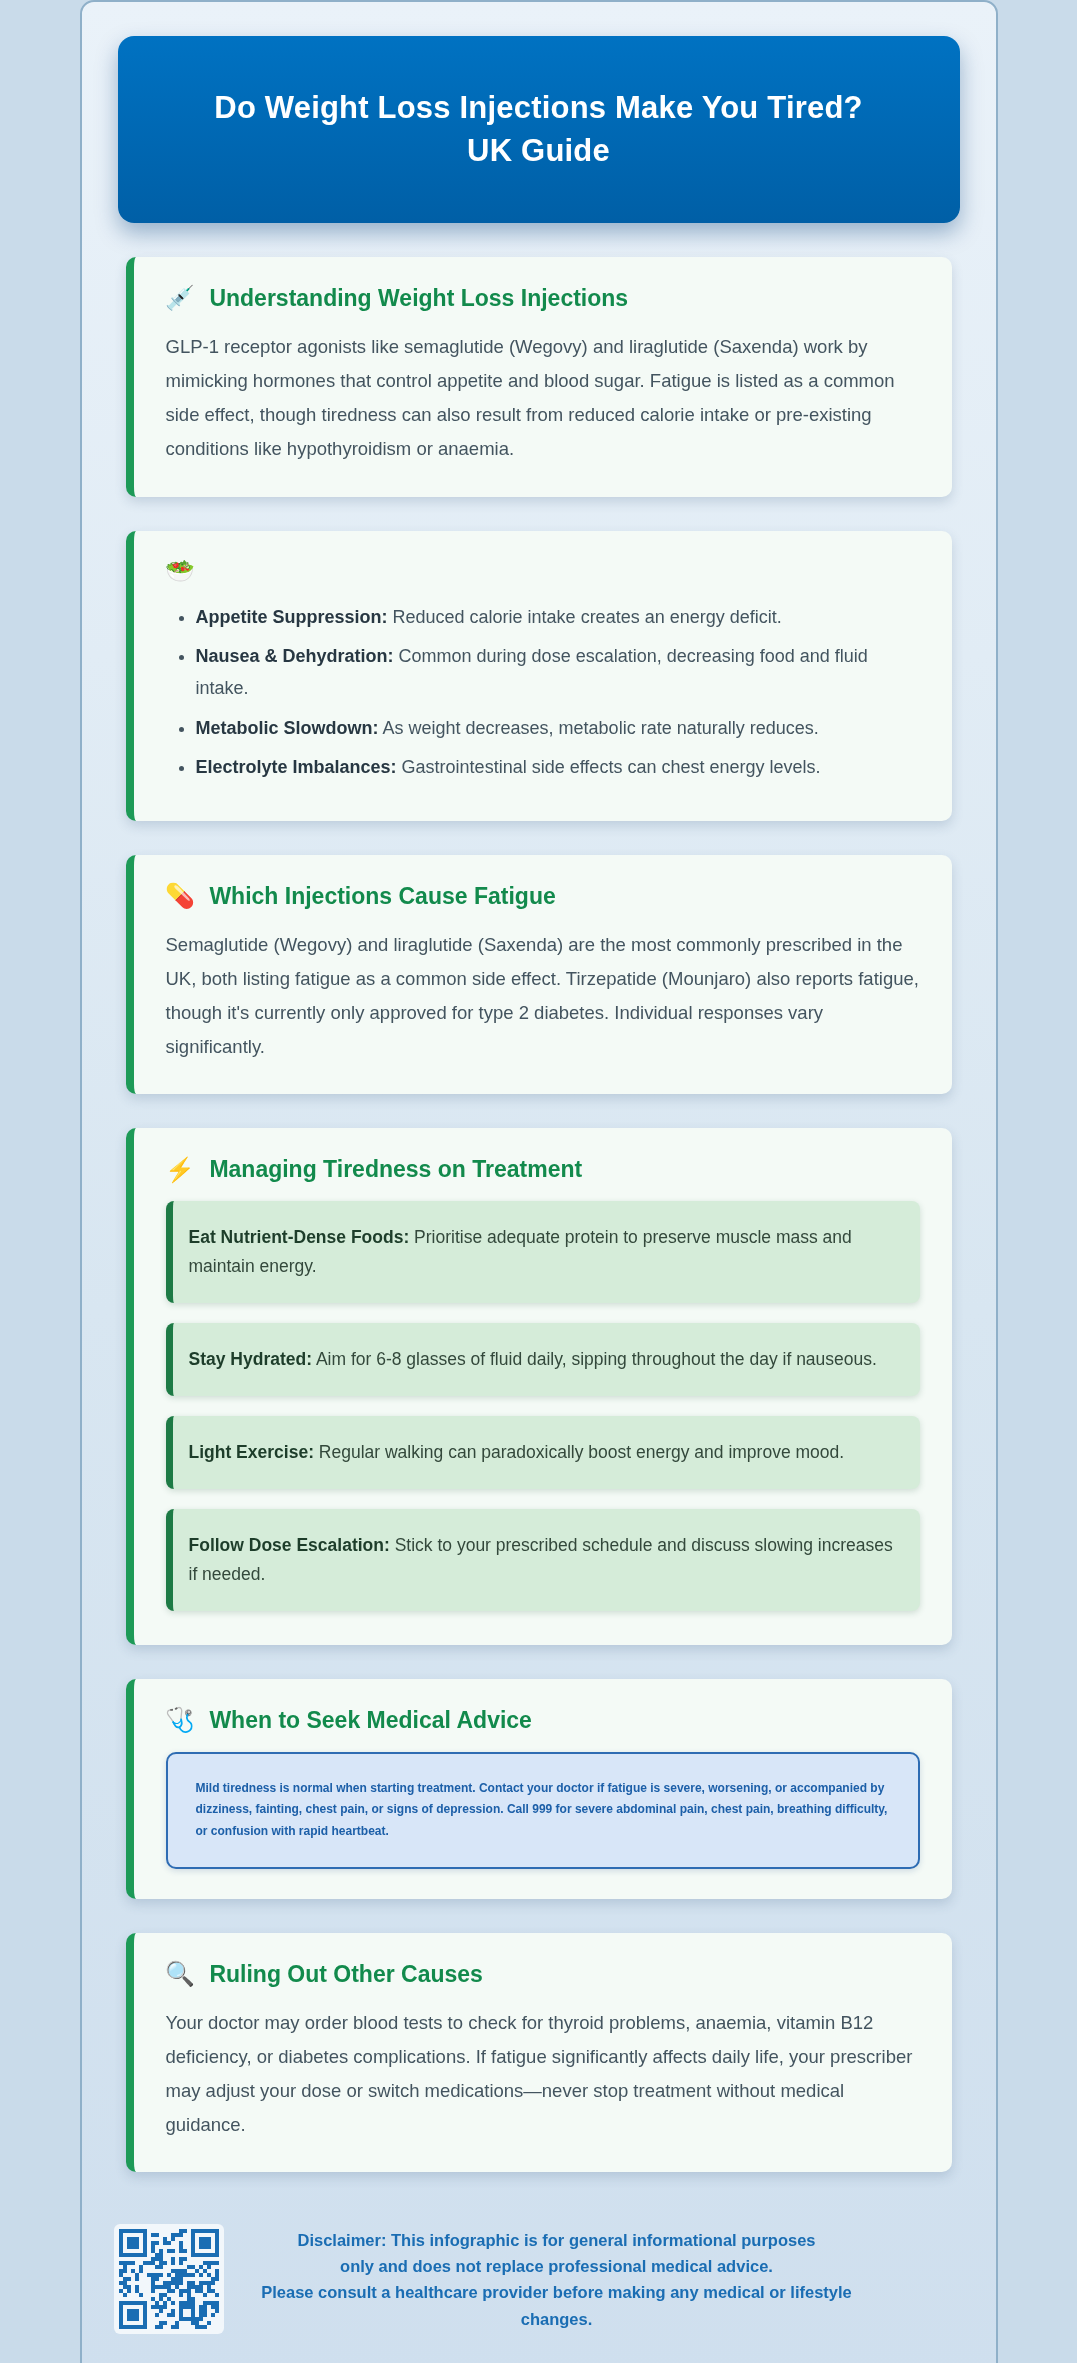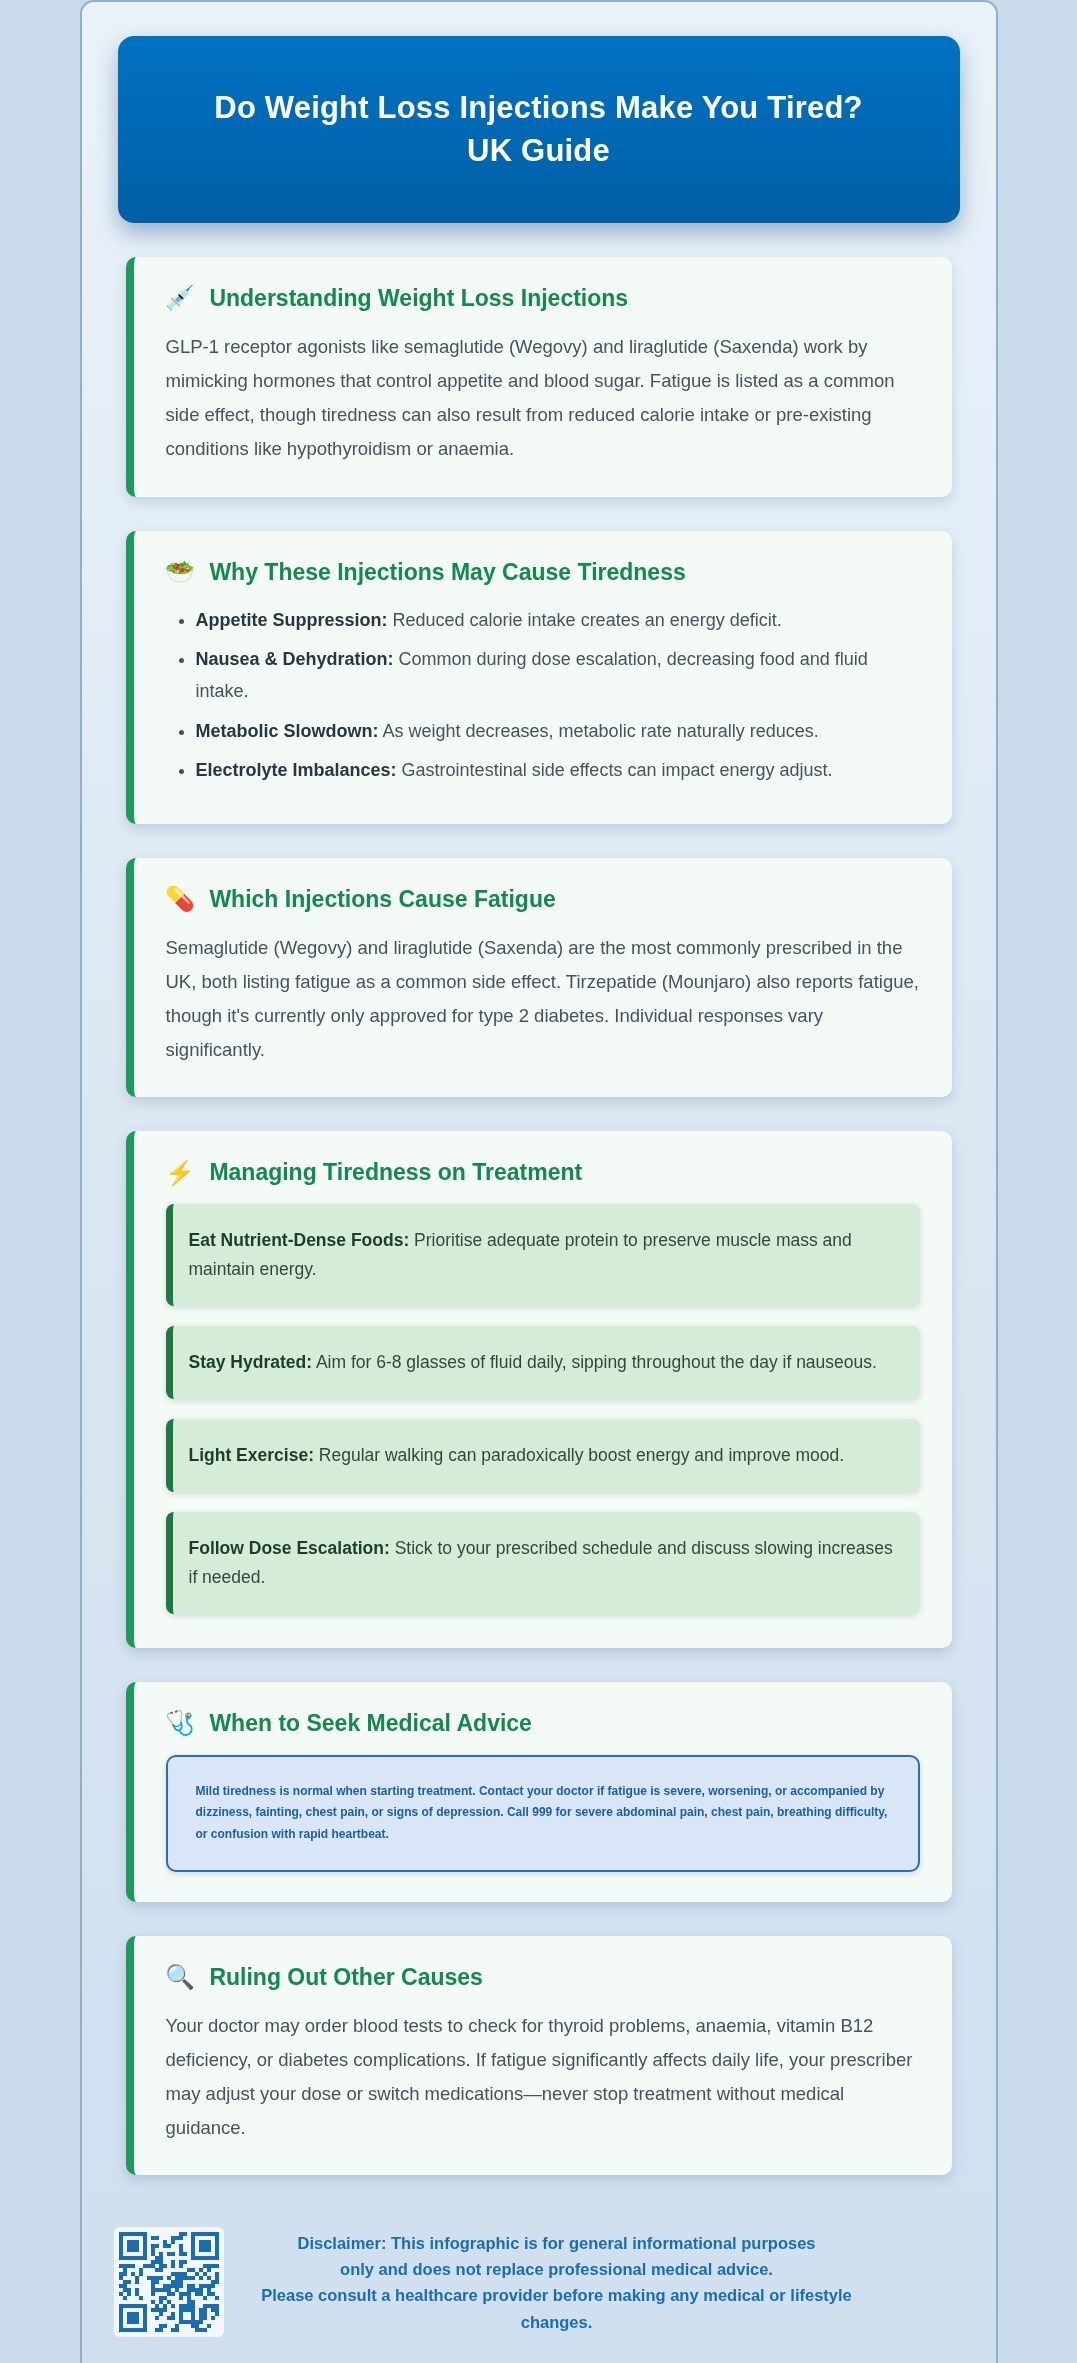--- a/index.html
+++ b/index.html
@@ -152,34 +152,33 @@
     <h2 class="section-title">
       <span class="icon">💉</span>
       <span>Understanding Weight Loss Injections</span>
     </h2>
     <p class="body-text">GLP-1 receptor agonists like semaglutide (Wegovy) and liraglutide (Saxenda) work by mimicking hormones that control appetite and blood sugar. Fatigue is listed as a common side effect, though tiredness can also result from reduced calorie intake or pre-existing conditions like hypothyroidism or anaemia.</p>
   </section>
 
   <section class="card">
     <h2 class="section-title">
       <span class="icon">🥗</span>
-      <span>Why These Injections May Cause Tiredness</span>
     </h2>
     <ul class="bullets">
       <li>
         <strong>Appetite Suppression:</strong><span> Reduced calorie intake creates an energy deficit.</span>
       </li>
       <li>
         <strong>Nausea &amp; Dehydration:</strong><span> Common during dose escalation, decreasing food and fluid intake.</span>
       </li>
       <li>
         <strong>Metabolic Slowdown:</strong><span> As weight decreases, metabolic rate naturally reduces.</span>
       </li>
       <li>
-        <strong>Electrolyte Imbalances:</strong><span> Gastrointestinal side effects can impact energy adjust.</span>
+        <strong>Electrolyte Imbalances:</strong><span> Gastrointestinal side effects can chest energy levels.</span>
       </li>
     </ul>
   </section>
 
   <section class="card">
     <h2 class="section-title">
       <span class="icon">💊</span>
       <span>Which Injections Cause Fatigue</span>
     </h2>
     <p class="body-text">Semaglutide (Wegovy) and liraglutide (Saxenda) are the most commonly prescribed in the UK, both listing fatigue as a common side effect. Tirzepatide (Mounjaro) also reports fatigue, though it's currently only approved for type 2 diabetes. Individual responses vary significantly.</p>

